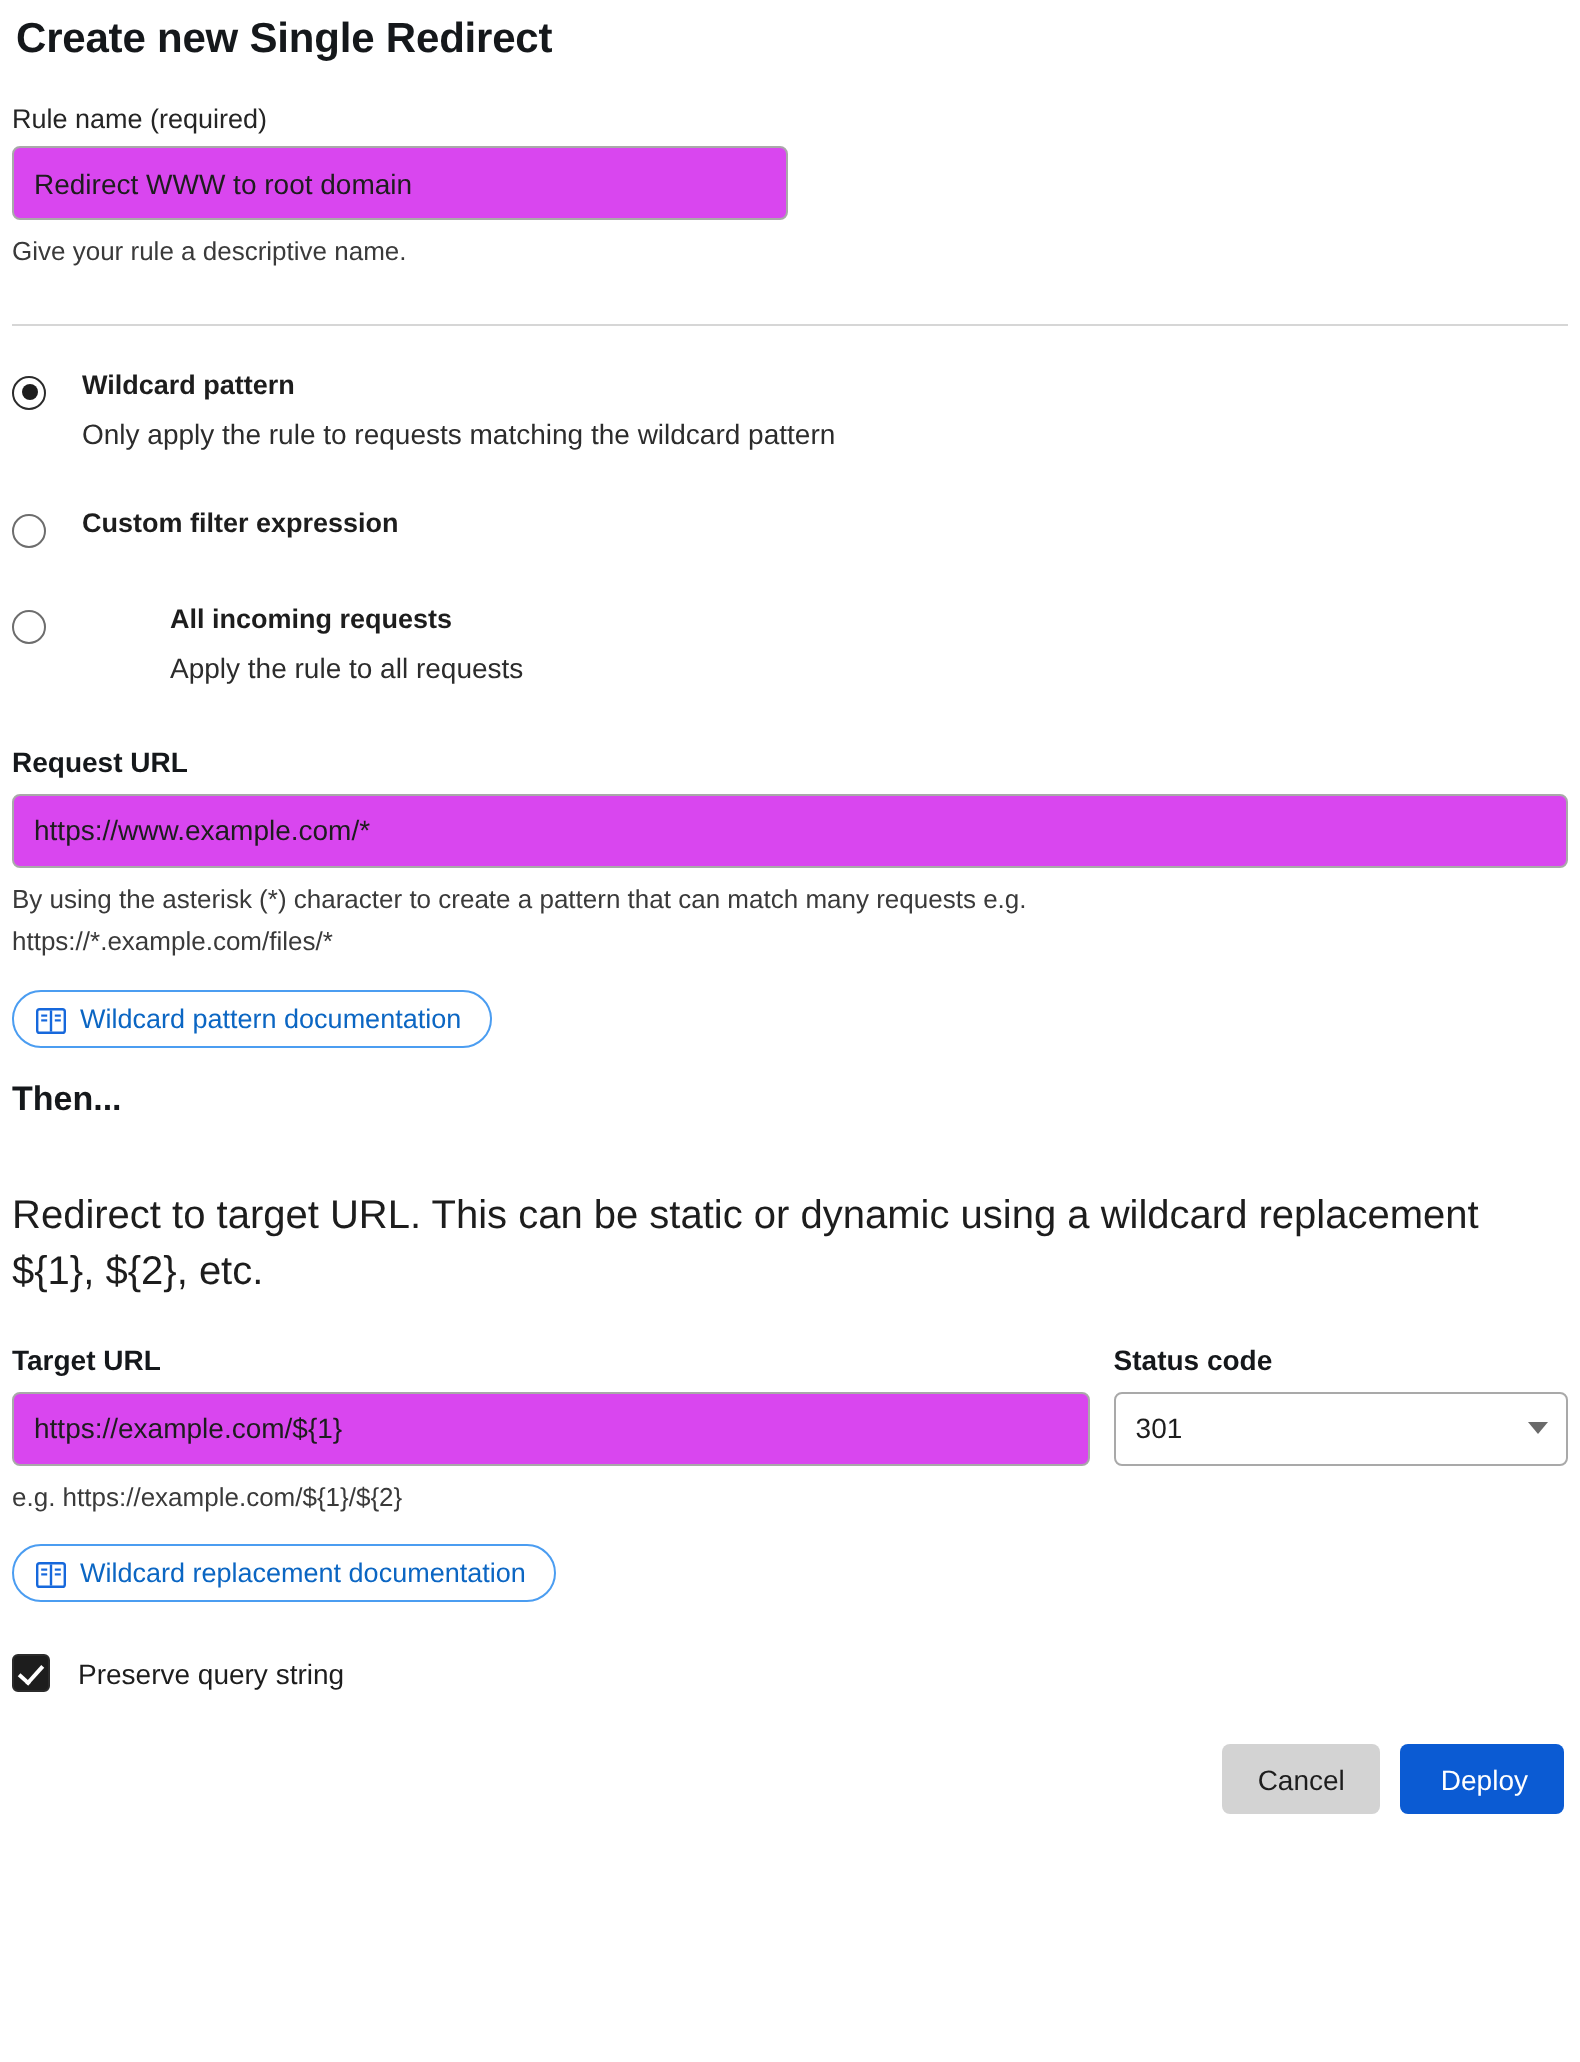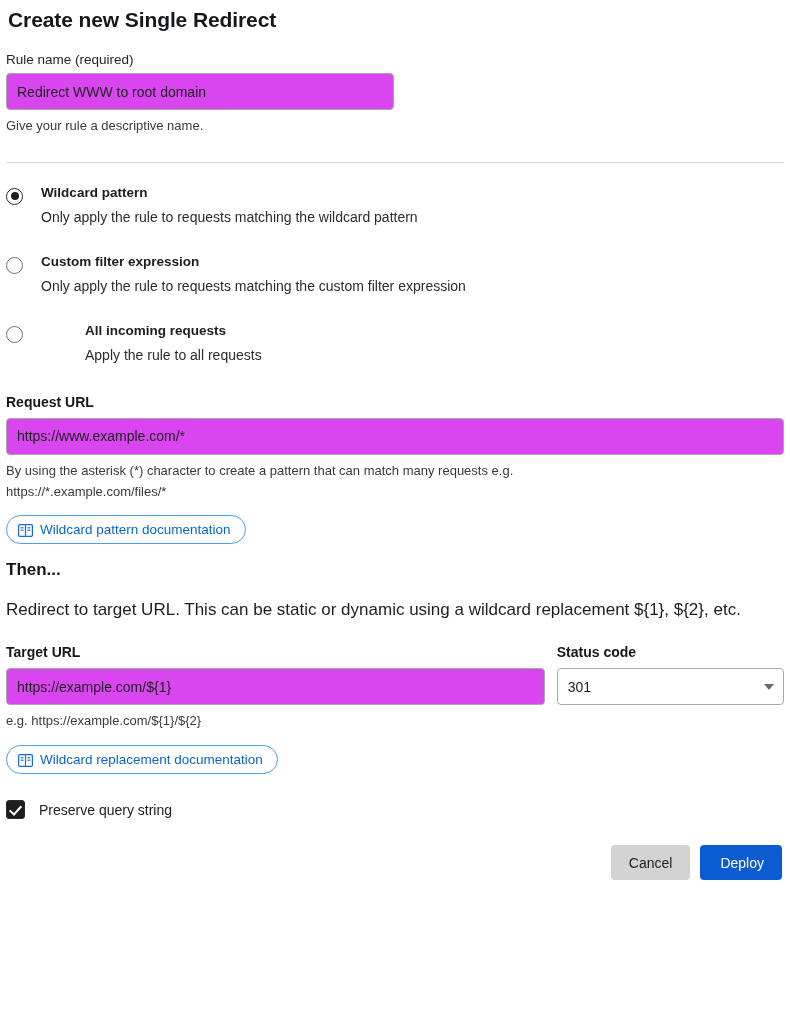--- a/index.html
+++ b/index.html
@@ -135,23 +135,23 @@
     cursor: pointer;
   }
   .doc-pill svg { display: block; }
   .then-head {
     font-size: 17px;
     font-weight: bold;
     color: #15181b;
     margin-top: 16px;
   }
   .then-desc {
-    font-size: 17px;
-    color: #1d1d1d;
-    margin-top: 18px;
+    font-size: 20px;
+    color: #1d1d1d;
+    margin-top: 34px;
     line-height: 1.4;
   }
   .two-col {
     display: flex;
     gap: 12px;
     margin-top: 22px;
   }
   .col-left { width: 543px; }
   .col-right { width: 229px; }
   .col-label {
@@ -270,21 +270,20 @@
       <div class="radio-text">
         <div class="radio-title">Wildcard pattern</div>
         <div class="radio-desc">Only apply the rule to requests matching the wildcard pattern</div>
       </div>
     </div>
 
     <div class="radio-row">
       <div class="radio"></div>
       <div class="radio-text">
         <div class="radio-title">Custom filter expression</div>
-        <div class="radio-desc">Only apply the rule to requests matching the custom filter expression</div>
       </div>
     </div>
 
     <div class="radio-row">
       <div class="radio"></div>
       <div class="radio-text">
         <div class="radio-title">All incoming requests</div>
         <div class="radio-desc">Apply the rule to all requests</div>
       </div>
     </div>

